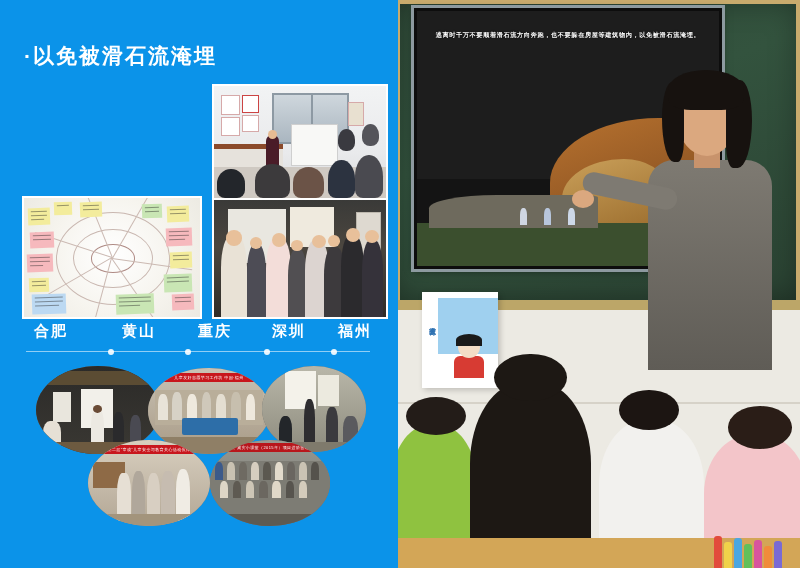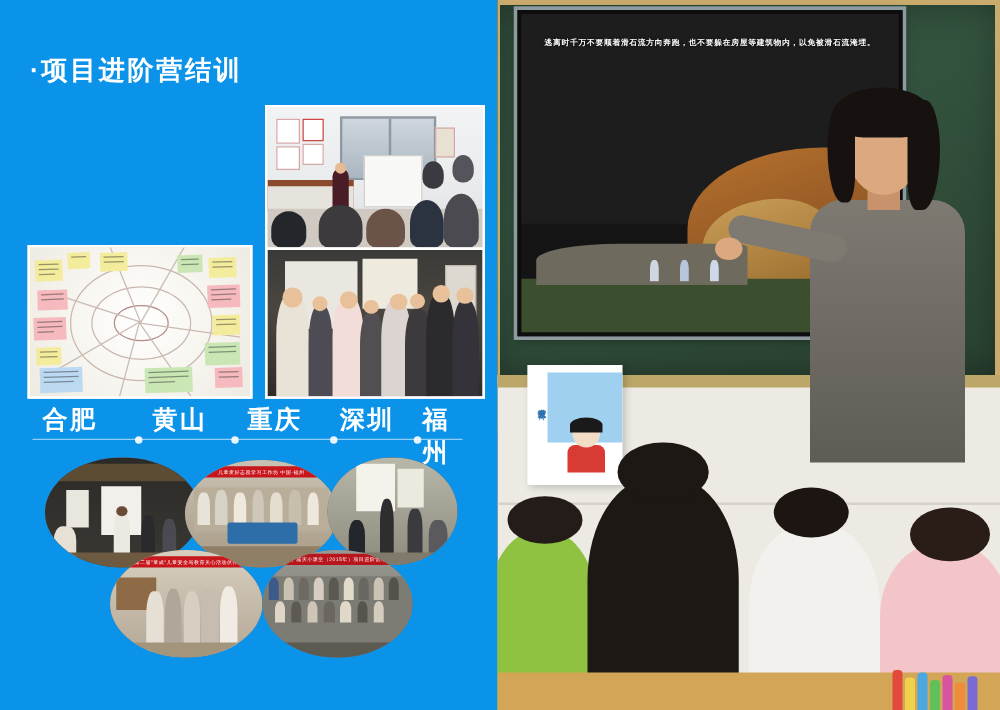--- a/index.html
+++ b/index.html
@@ -55,21 +55,21 @@
   .ph-group{left:212px;top:198px;width:172px;height:117px;}
   .grp-bg{position:absolute;inset:0;background:linear-gradient(#3a3a38 0%,#4b463f 40%,#2f2c28 100%);}
   .grp-board{position:absolute;left:8%;top:8%;width:34%;height:46%;background:#e9e7e0;}
   .grp-board2{position:absolute;left:44%;top:6%;width:26%;height:34%;background:#efeade;}
   .grp-ac{position:absolute;right:3%;top:10%;width:13%;height:62%;background:#ded9d0;border:1px solid #bdb8ae;}
   .gp{position:absolute;bottom:0;border-radius:40% 40% 0 0;}
   .gh{position:absolute;border-radius:50%;background:#e8c09a;}
 
   
   .cities{position:absolute;left:18px;top:322px;width:362px;height:36px;}
-  .city{position:absolute;color:#ffffff;font-size:20px;font-weight:600;letter-spacing:2px;top:0;}
+  .city{position:absolute;color:#ffffff;font-size:15px;font-weight:600;letter-spacing:2px;top:0;text-align:center;}
   .city-line{position:absolute;left:8px;top:29px;width:344px;height:1px;background:rgba(255,255,255,.55);}
   .city-dot{position:absolute;top:26.5px;width:6px;height:6px;border-radius:50%;background:rgba(255,255,255,.9);}
 
   
   .collage{position:absolute;left:0;top:362px;width:398px;height:160px;}
   .oval{position:absolute;border-radius:50%;overflow:hidden;background:#6b6b66;}
   .oval .sc{position:absolute;inset:0;}
 
   .banner{position:absolute;left:8%;width:84%;height:9px;background:#c8161d;border-radius:1px;}
   .banner span{display:block;color:#fff;font-size:4px;line-height:9px;text-align:center;letter-spacing:.4px;
@@ -134,21 +134,21 @@
   .pens{position:absolute;right:14px;bottom:0;width:72px;height:44px;}
   .pen{position:absolute;bottom:0;width:8px;height:32px;border-radius:3px 3px 0 0;}
 </style>
 </head>
 <body>
 
 <div class="page">
 
   <div class="left-panel">
 
-    <div class="section-title">·项目进阶营结训</div>
+    <div class="section-title">·以免被滑石流淹埋</div>
 
 
     <div class="photo ph-mindmap">
       <div class="inner">
         <div class="mm-bg"></div>
         <div class="mm-ring mm-r1"></div>
         <div class="mm-ring mm-r2"></div>
         <div class="mm-ring mm-r3"></div>
         <div class="mm-spoke" style="transform:rotate(8deg)"></div>
         <div class="mm-spoke" style="transform:rotate(55deg)"></div>

